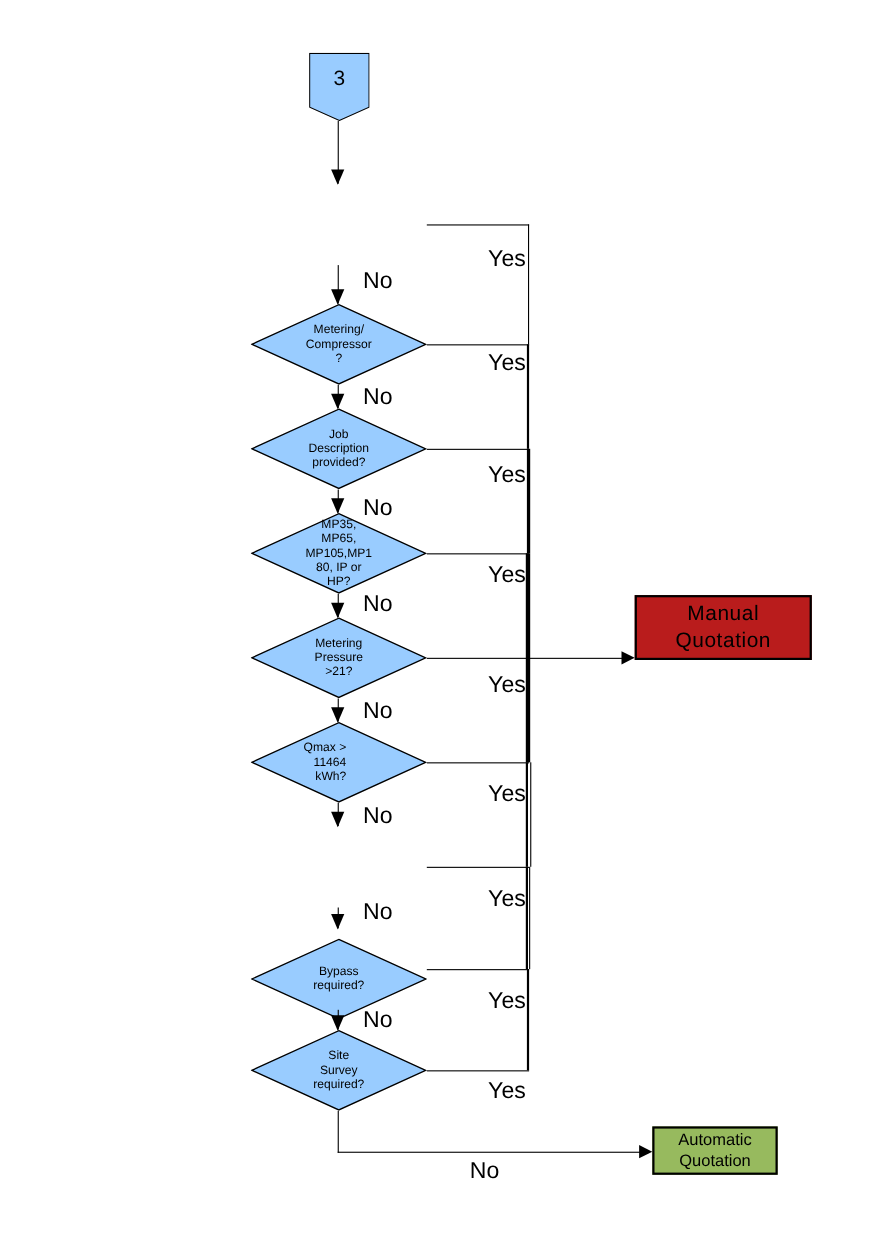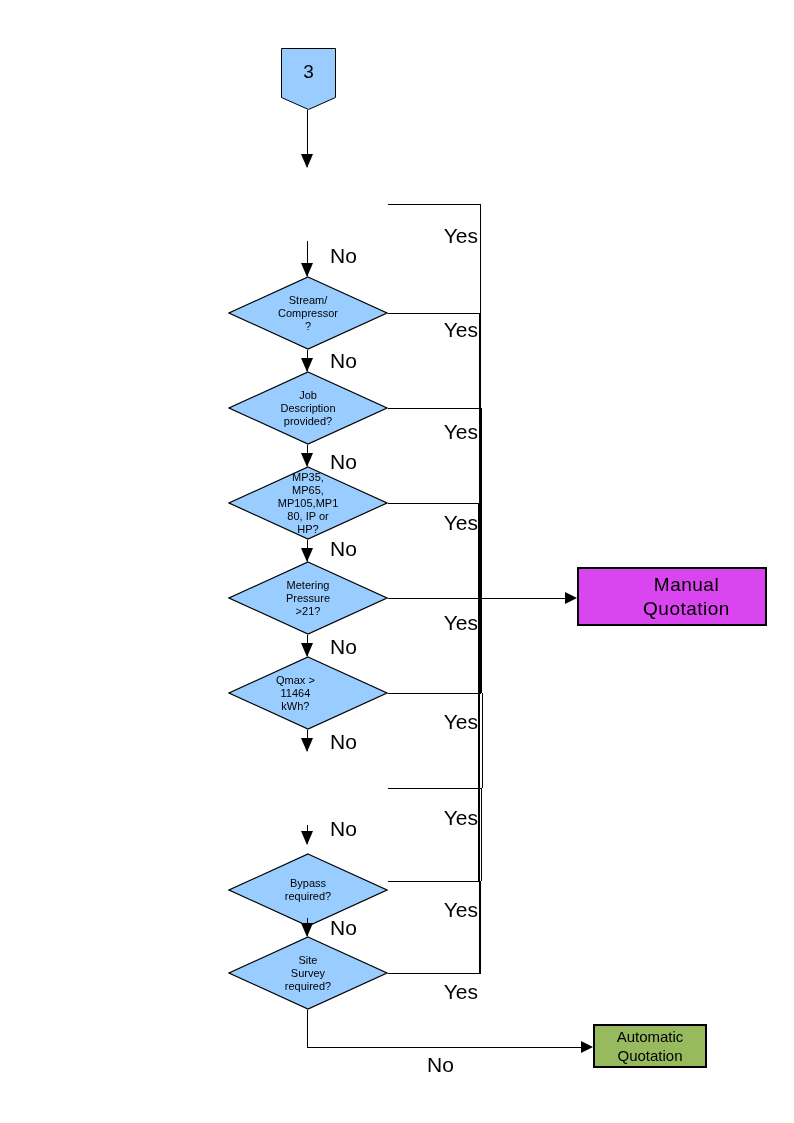--- a/index.html
+++ b/index.html
@@ -5,21 +5,21 @@
   html,body{margin:0;padding:0;background:#fff;}
   .canvas{position:relative;width:794px;height:1123px;background:#FFFFFF;
           font-family:"Liberation Sans",sans-serif;color:#000;overflow:hidden;}
 
   
   .node{position:absolute;left:228px;width:160px;height:74px;}
   .node svg{position:absolute;left:0;top:0;display:block;}
   .dlabel{position:absolute;left:0;top:0;right:0;bottom:0;display:flex;align-items:center;
           justify-content:center;text-align:center;font-size:11px;line-height:13px;
           white-space:pre-line;}
-  .align-left .dlabel{justify-content:flex-start;text-align:center;padding-left:48px;}
+  .align-left .dlabel{justify-content:flex-start;text-align:right;padding-left:48px;}
   .n0{top:167px}.n1{top:276px}.n2{top:371px}.n3{top:466px}.n4{top:561px}
   .n5{top:656px}.n6{top:751px}.n7{top:853px}.n8{top:936px}
 
   
   .start{position:absolute;left:281px;top:48px;width:55px;height:62px;}
   .start-label{position:absolute;left:0;right:0;top:13px;text-align:center;font-size:19px;}
 
   
   .h{position:absolute;height:1px;background:#000;}
   .v{position:absolute;width:1px;background:#000;}
@@ -29,22 +29,22 @@
   .arrow-down{position:absolute;width:0;border-left:1px solid #000;}
   .arrow-down::after{content:"";position:absolute;left:-7px;bottom:-1px;
       border-left:6.5px solid transparent;border-right:6.5px solid transparent;
       border-top:14px solid #000;}
   .arrow-right{position:absolute;width:0;height:0;border-top:6px solid transparent;
       border-bottom:6px solid transparent;border-left:12px solid #000;}
 
   
   .outcome{position:absolute;border:2px solid #000;display:flex;align-items:center;
            justify-content:center;text-align:center;white-space:pre-line;}
-  .manual{left:577px;top:567px;width:157px;height:55px;background:#d946ef;
-          font-size:19px;line-height:24px;letter-spacing:0.5px;padding-left:29px;}
+  .manual{left:577px;top:541px;width:157px;height:55px;background:#b91c1c;
+          font-size:19px;line-height:24px;letter-spacing:0.5px;}
   .auto{left:593px;top:1024px;width:110px;height:40px;background:#97BA5E;
         font-size:15px;line-height:19px;}
 
   
   .lbl{position:absolute;font-size:21px;line-height:24px;white-space:nowrap;text-align:center;}
   .yes{left:436px;width:42px;text-align:right;}
   .no{left:330px;}
   .y0{top:224px}.y1{top:318px}.y2{top:420px}.y3{top:511px}.y4{top:611px}
   .y5{top:710px}.y6{top:806px}.y7{top:898px}.y8{top:980px}
   .no0{top:244px}.no1{top:349px}.no2{top:450px}.no3{top:537px}.no4{top:635px}
@@ -60,21 +60,21 @@
     <svg width="55" height="62" viewBox="0 0 55 62">
       <polygon points="0.5,0.5 54.5,0.5 54.5,49.5 27.5,61.5 0.5,49.5" fill="#99CCFF" stroke="#000000" stroke-width="1"></polygon>
     </svg>
     <div class="start-label">3</div>
   </div>
 
   <div class="node n1">
     <svg width="160" height="74" viewBox="0 0 160 74">
         <polygon points="80,1 159,37 80,73 1,37" fill="#99CCFF" stroke="#000000" stroke-width="1.2"></polygon>
       </svg>
-    <div class="dlabel">Stream/
+    <div class="dlabel">Metering/
 Compressor
 ?</div>
   </div>
   <div class="node n2">
     <svg width="160" height="74" viewBox="0 0 160 74">
         <polygon points="80,1 159,37 80,73 1,37" fill="#99CCFF" stroke="#000000" stroke-width="1.2"></polygon>
       </svg>
     <div class="dlabel">Job
 Description
 provided?</div>

